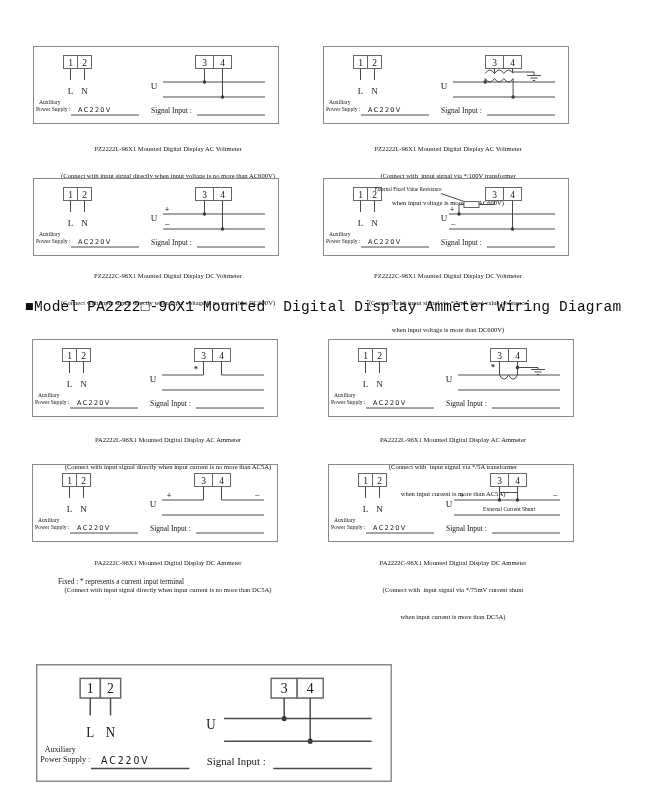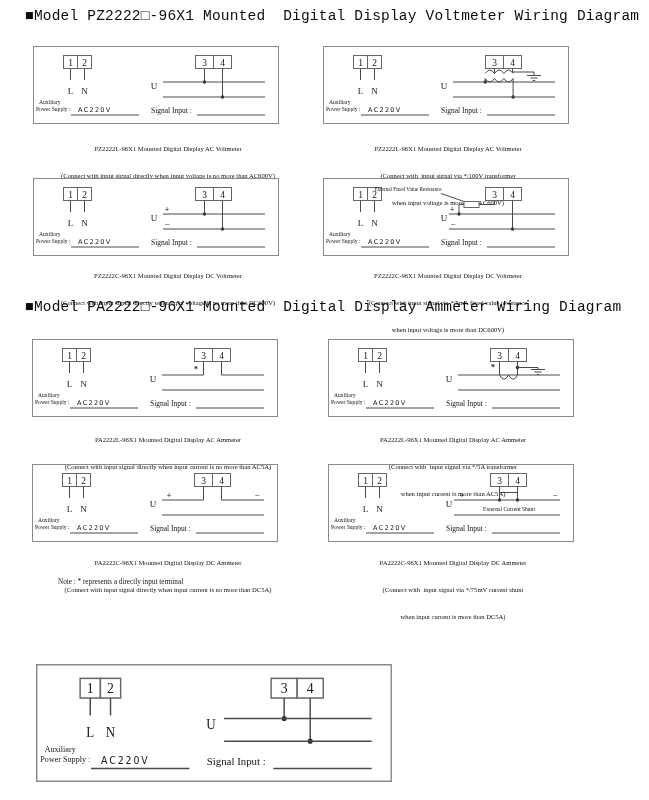--- a/index.html
+++ b/index.html
@@ -48,21 +48,20 @@
         <line class="wire" x1="164" y1="69" x2="232" y2="69"></line>
         <rect class="cell" x="162.5" y="9.5" width="18" height="13"></rect>
         <rect class="cell" x="180.5" y="9.5" width="18" height="13"></rect>
         <text class="tnum" x="171.5" y="19.5" text-anchor="middle">3</text>
         <text class="tnum" x="189.5" y="19.5" text-anchor="middle">4</text>
         <text class="lbl9" x="121" y="43" text-anchor="middle">U</text>
       </g>
     </defs>
   </svg>
 
-  <div class="sec-title" style="left:25px;top:5px;">■Model PZ2222□-96X1 Mounted  Digital Display Voltmeter Wiring Diagram</div>
 
   <div class="diagram" style="left:33px;top:46px;">
     <svg width="246" height="78" viewBox="0 0 246 78">
       <use href="#dg-base"></use>
       <g>
         <line class="wire" x1="171.5" y1="22.5" x2="171.5" y2="36"></line>
         <circle class="dot" cx="171.5" cy="36" r="1.7"></circle>
         <line class="wire" x1="189.5" y1="22.5" x2="189.5" y2="51"></line>
         <circle class="dot" cx="189.5" cy="51" r="1.7"></circle>
         <line class="wire" x1="130" y1="36" x2="232" y2="36"></line>
@@ -230,21 +229,21 @@
         <line class="wire" x1="126" y1="51" x2="232" y2="51"></line>
       </g>
     </svg>
   </div>
   <div class="caption" style="left:293px;top:540px;width:320px;">
     <div>PA2222C-96X1 Mounted Digital Display DC Ammeter</div>
     <div>(Connect with  input signal via */75mV current shunt</div>
     <div>when input current is more than DC5A)</div>
   </div>
 
-  <div class="note" style="left:58px;top:578px;">Note : * represents a directly input terminal</div>
+  <div class="note" style="left:58px;top:578px;">Fixed : * represents a current input terminal</div>
 
 
   <div class="diagram" style="left:36px;top:664px;">
     <svg width="357" height="119" viewBox="0 0 357 119">
       <g transform="scale(1.447,1.513)">
         <use href="#dg-base"></use>
         <g>
           <line class="wire" x1="171.5" y1="22.5" x2="171.5" y2="36"></line>
           <circle class="dot" cx="171.5" cy="36" r="1.7"></circle>
           <line class="wire" x1="189.5" y1="22.5" x2="189.5" y2="51"></line>

